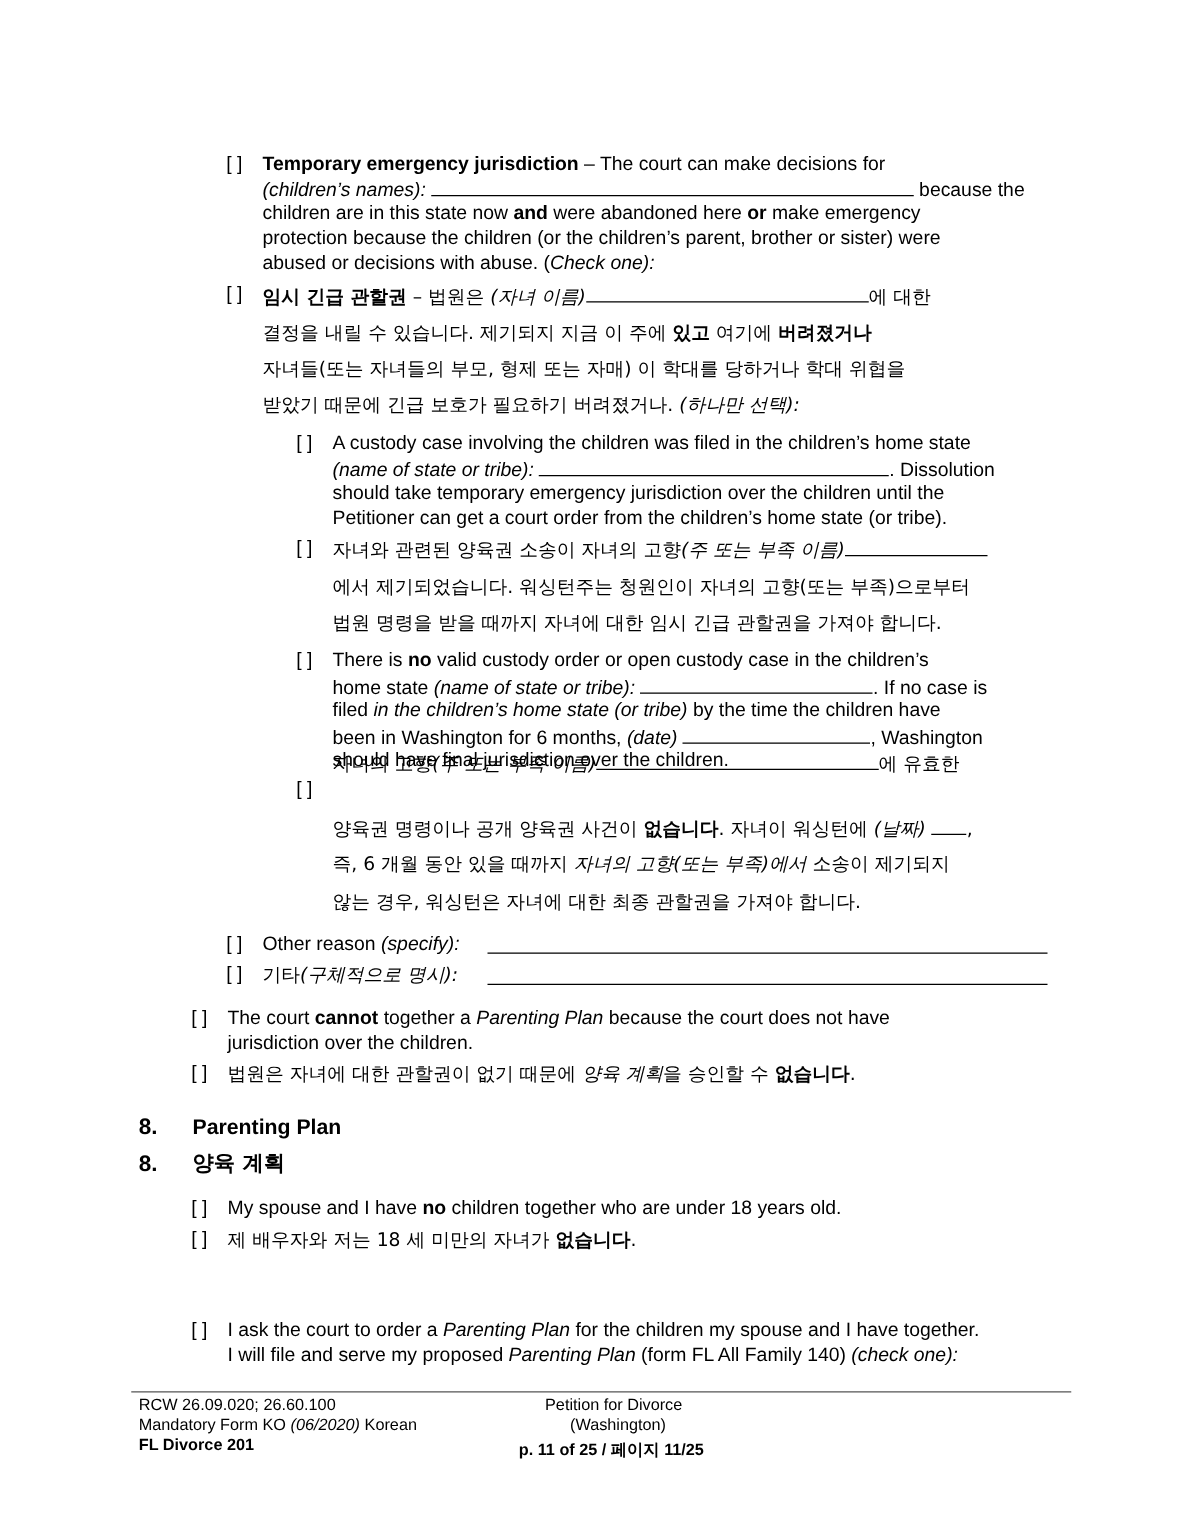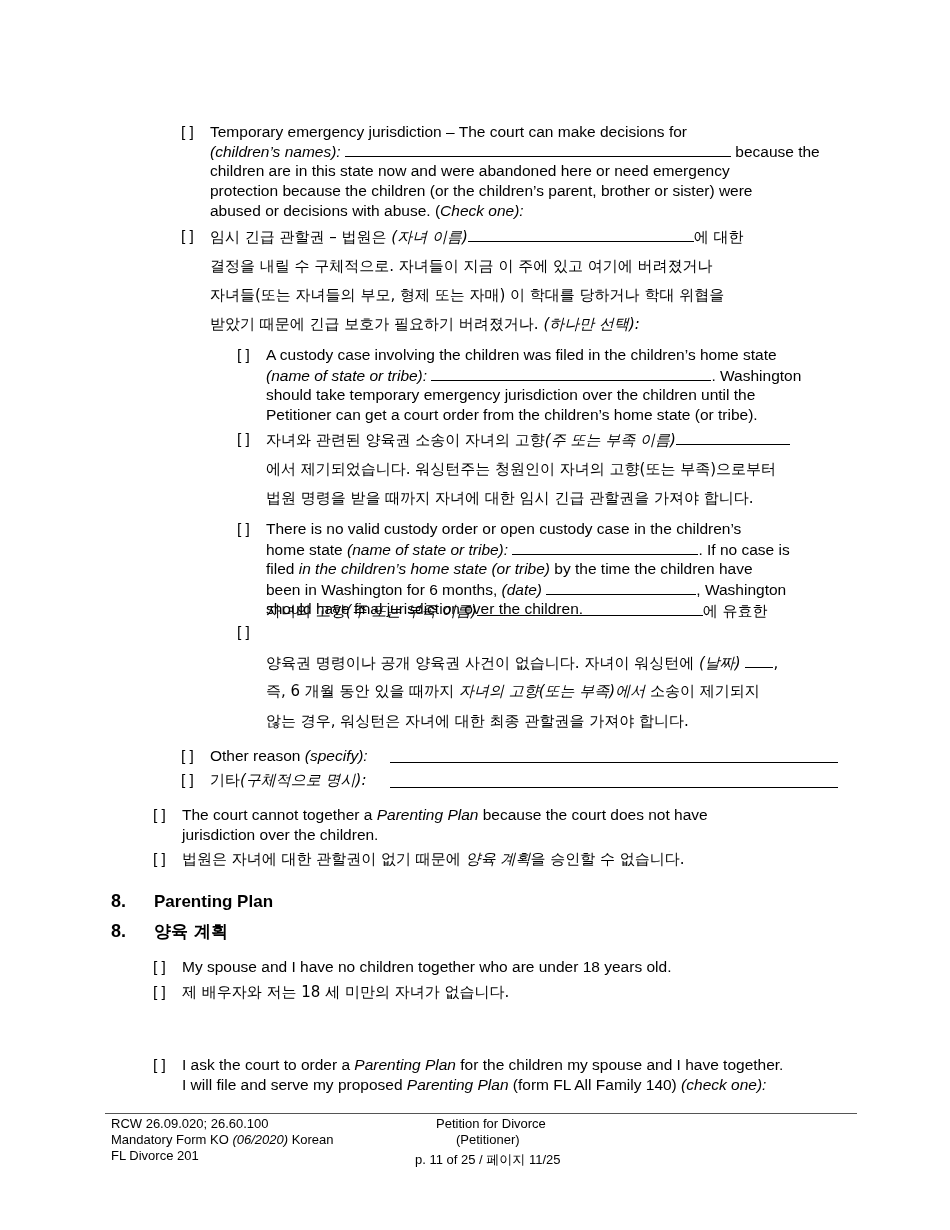--- a/index.html
+++ b/index.html
@@ -3,54 +3,54 @@
 <meta charset="utf-8">
 <style>
   html, body { margin: 0; padding: 0; background: #ffffff; }
   body {
     width: 950px; height: 1230px; position: relative; overflow: hidden;
     font-family: "Liberation Sans", "DejaVu Sans", sans-serif;
     color: #000; font-size: 15.5px; line-height: 20px;
   }
   .abs { position: absolute; }
   .txt { position: absolute; white-space: nowrap; }
-  b, .b { font-weight: normal; }
+  b, .b { font-weight: bold; }
   i, .i { }
   .blank { display: inline-block; border-bottom: 1.3px solid #000; height: 15px; vertical-align: baseline; }
   .blank.thin { border-bottom-width: 1px; }
   .kr { font-family: "DejaVu Sans", sans-serif; font-size: 15px; }
   .sec-num { position: absolute; font-weight: bold; font-size: 18px; }
   .sec-title { position: absolute; font-weight: bold; font-size: 17px; white-space: nowrap; }
   .footer-line { position: absolute; left: 105px; top: 1113px; width: 752px; border-top: 1px solid #555; }
   .ft { position: absolute; font-size: 13px; line-height: 16px; white-space: nowrap; }
 </style>
 </head>
 <body>
 
 <div>
   <span class="txt" style="left:181px;top:122px">[ ]</span>
   <div class="txt" style="left:210px;top:122px"><b>Temporary emergency jurisdiction</b><span> – The court can make decisions for</span></div>
   <div class="txt" style="left:210px;top:141px"><i>(children’s names):</i> <span class="blank" style="width:386px"></span> <span>because the</span></div>
-  <div class="txt" style="left:210px;top:161px"><span>children are in this state now </span><b>and</b><span> were abandoned here </span><b>or</b><span> need emergency</span></div>
+  <div class="txt" style="left:210px;top:161px"><span>children are in this state now </span><b>and</b><span> were abandoned here </span><b>or</b><span> make emergency</span></div>
   <div class="txt" style="left:210px;top:181px">protection because the children (or the children’s parent, brother or sister) were</div>
   <div class="txt" style="left:210px;top:201px"><span>abused or decisions with abuse. (</span><i>Check one):</i></div>
 </div>
 
 <div>
   <span class="txt" style="left:181px;top:226px">[ ]</span>
   <div class="txt kr" style="left:210px;top:226px"><b>임시 긴급 관할권</b><span> – 법원은 </span><i>(자녀 이름)</i><span class="blank" style="width:226px"></span><span>에 대한</span></div>
-  <div class="txt kr" style="left:210px;top:256px"><span>결정을 내릴 수 구체적으로. 자녀들이 지금 이 주에 </span><b>있고</b><span> 여기에 </span><b>버려졌거나</b></div>
+  <div class="txt kr" style="left:210px;top:256px"><span>결정을 내릴 수 있습니다. 제기되지 지금 이 주에 </span><b>있고</b><span> 여기에 </span><b>버려졌거나</b></div>
   <div class="txt kr" style="left:210px;top:285px">자녀들(또는 자녀들의 부모, 형제 또는 자매) 이 학대를 당하거나 학대 위협을</div>
   <div class="txt kr" style="left:210px;top:314px"><span>받았기 때문에 긴급 보호가 필요하기 버려졌거나. </span><i>(하나만 선택):</i></div>
 </div>
 
 <div>
   <span class="txt" style="left:237px;top:345px">[ ]</span>
   <div class="txt" style="left:266px;top:345px">A custody case involving the children was filed in the children’s home state</div>
-  <div class="txt" style="left:266px;top:365px"><i>(name of state or tribe):</i> <span class="blank" style="width:280px"></span><span>. Washington</span></div>
+  <div class="txt" style="left:266px;top:365px"><i>(name of state or tribe):</i> <span class="blank" style="width:280px"></span><span>. Dissolution</span></div>
   <div class="txt" style="left:266px;top:385px">should take temporary emergency jurisdiction over the children until the</div>
   <div class="txt" style="left:266px;top:405px">Petitioner can get a court order from the children’s home state (or tribe).</div>
 </div>
 
 <div>
   <span class="txt" style="left:237px;top:429px">[ ]</span>
   <div class="txt kr" style="left:266px;top:429px"><span>자녀와 관련된 양육권 소송이 자녀의 고향</span><i>(주 또는 부족 이름)</i><span class="blank" style="width:114px"></span></div>
   <div class="txt kr" style="left:266px;top:459px">에서 제기되었습니다. 워싱턴주는 청원인이 자녀의 고향(또는 부족)으로부터</div>
   <div class="txt kr" style="left:266px;top:488px">법원 명령을 받을 때까지 자녀에 대한 임시 긴급 관할권을 가져야 합니다.</div>
 </div>
@@ -108,15 +108,15 @@
   <div class="txt" style="left:182px;top:1055px"><span>I ask the court to order a </span><i>Parenting Plan</i><span> for the children my spouse and I have together.</span></div>
   <div class="txt" style="left:182px;top:1075px"><span>I will file and serve my proposed </span><i>Parenting Plan</i><span> (form FL All Family 140) </span><i>(check one):</i></div>
 </div>
 
 <div class="footer-line"></div>
 <div>
   <div class="ft" style="left:111px;top:1116px">RCW 26.09.020; 26.60.100</div>
   <div class="ft" style="left:111px;top:1132px"><span>Mandatory Form KO </span><i>(06/2020)</i><span> Korean</span></div>
   <div class="ft b" style="left:111px;top:1148px">FL Divorce 201</div>
   <div class="ft" style="left:436px;top:1116px">Petition for Divorce</div>
-  <div class="ft" style="left:456px;top:1132px">(Petitioner)</div>
+  <div class="ft" style="left:456px;top:1132px">(Washington)</div>
   <div class="ft b" style="left:415px;top:1152px">p. 11 of 25 / 페이지 11/25</div>
 </div>
 
 </body></html>

